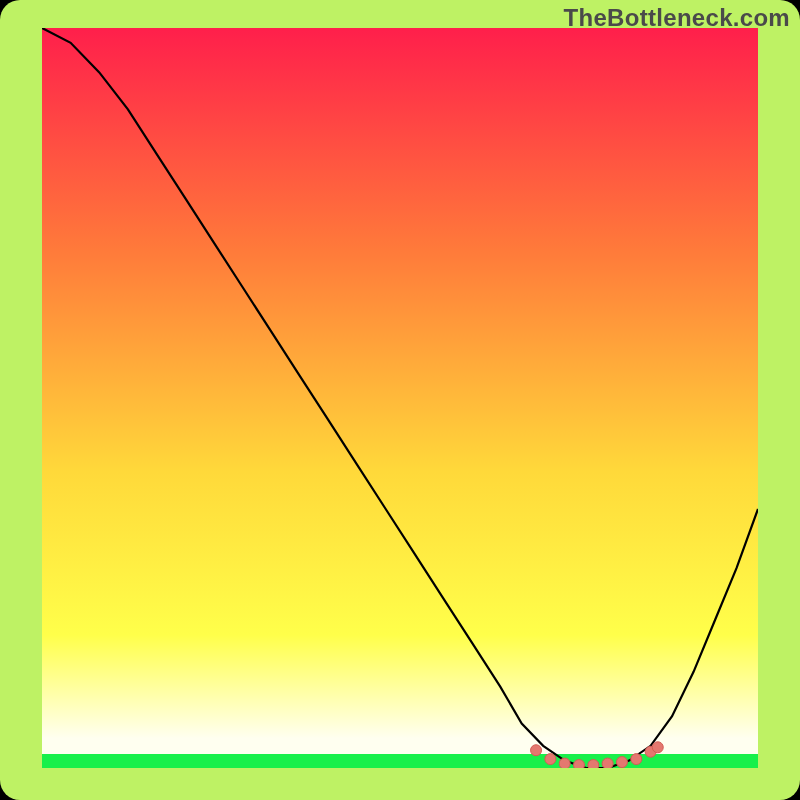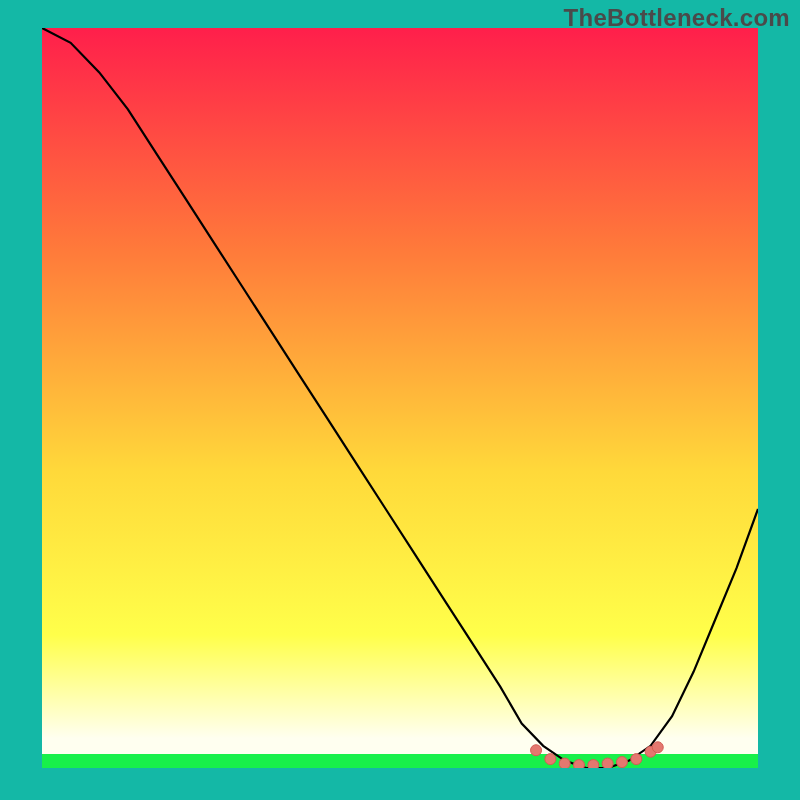--- a/index.html
+++ b/index.html
@@ -8,21 +8,22 @@
     width: 800px;
     height: 800px;
     background: #000;
     font-family: Arial, Helvetica, sans-serif;
     overflow: hidden;
   }
   .outer {
     position: relative;
     width: 800px;
     height: 800px;
-    background: #14b8a6;
+    background: #bef264;
+    border-radius: 20px;
   }
   .watermark {
     position: absolute;
     top: 4px;
     right: 10px;
     color: #4a4a4a;
     font-size: 24px;
     font-weight: bold;
     letter-spacing: 0.3px;
     z-index: 20;

